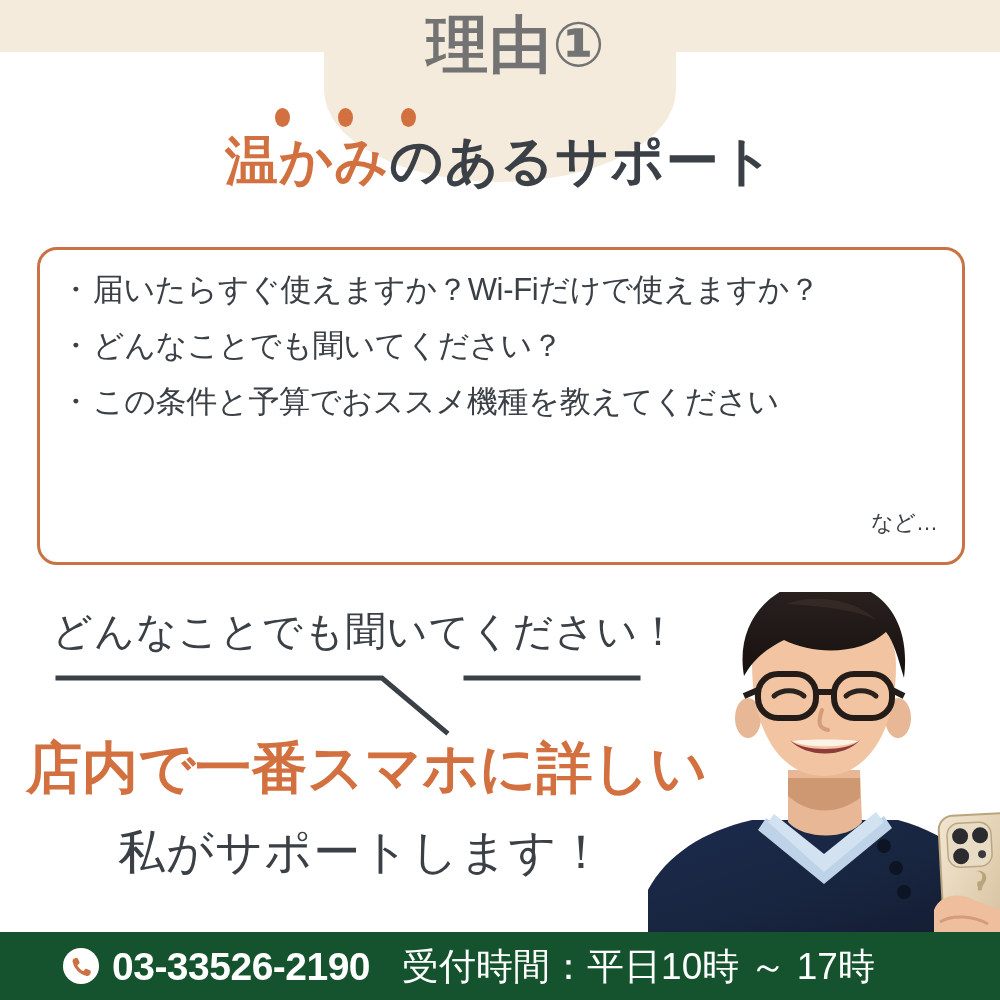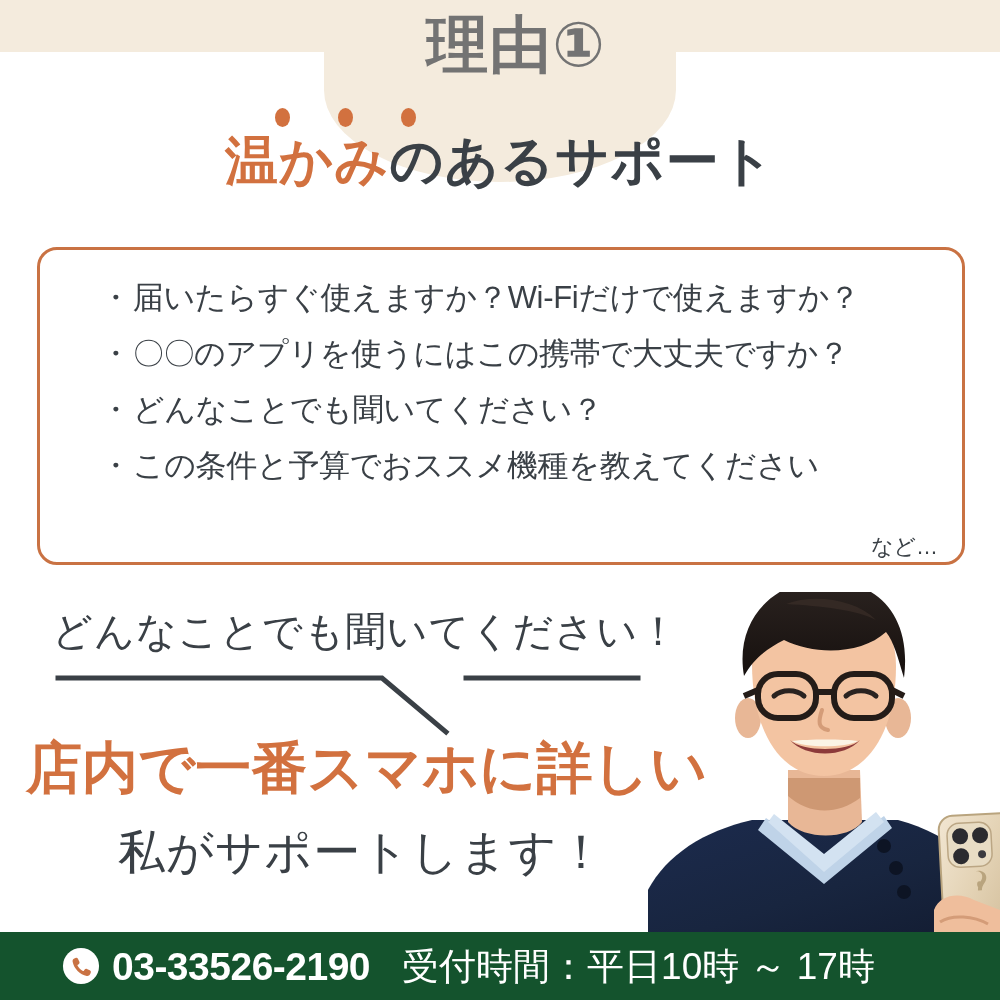--- a/index.html
+++ b/index.html
@@ -94,37 +94,37 @@
     top: 247px;
     width: 928px;
     height: 318px;
     box-sizing: border-box;
     border: 3.5px solid #C97243;
     border-radius: 20px;
     background: #ffffff;
     z-index: 4;
   }
   .qlist {
-    margin: 8px;
-    padding: 24px 0 0 52px;
+    margin: 0;
+    padding: 24px 0 0 20px;
     list-style: none;
   }
   .qlist li {
     font-size: 31px;
     line-height: 1.0;
     color: #3A4046;
     white-space: nowrap;
     margin-bottom: 25px;
     letter-spacing: -0.3px;
   }
   .qlist li .bul { margin-right: 2px; }
   .etc {
     position: absolute;
     right: 24px;
-    bottom: 0;
+    bottom: 24px;
     font-size: 22px;
     color: #3A4046;
     letter-spacing: 0px;
     text-align: center;
   }
 
   
   .ask-line {
     position: absolute;
     left: 52px;
@@ -233,21 +233,20 @@
     <span></span>
     <span></span>
     <span></span>
   </div>
   <div class="main-title"><span class="hl">温かみ</span><span class="rest">のあるサポート</span></div>
 </div>
 
 <div class="qbox">
   <ul class="qlist">
     <li><span class="bul">・</span><span>届いたらすぐ使えますか？Wi-Fiだけで使えますか？</span></li>
-    <li><span class="bul">・</span><span>〇〇のアプリを使うにはこの携帯で大丈夫ですか？</span></li>
     <li><span class="bul">・</span><span>どんなことでも聞いてください？</span></li>
     <li><span class="bul">・</span><span>この条件と予算でおススメ機種を教えてください</span></li>
   </ul>
   <div class="etc">など…</div>
 </div>
 
 <div class="ask-line">どんなことでも聞いてください！</div>
 <svg class="bubble-svg" width="620" height="74" viewBox="0 0 620 74">
   <path d="M18 12 L342 12 L406 66" fill="none" stroke="#3A4046" stroke-width="5" stroke-linecap="square" stroke-linejoin="miter"></path>
   <path d="M426 12 L598 12" fill="none" stroke="#3A4046" stroke-width="5" stroke-linecap="square"></path>

